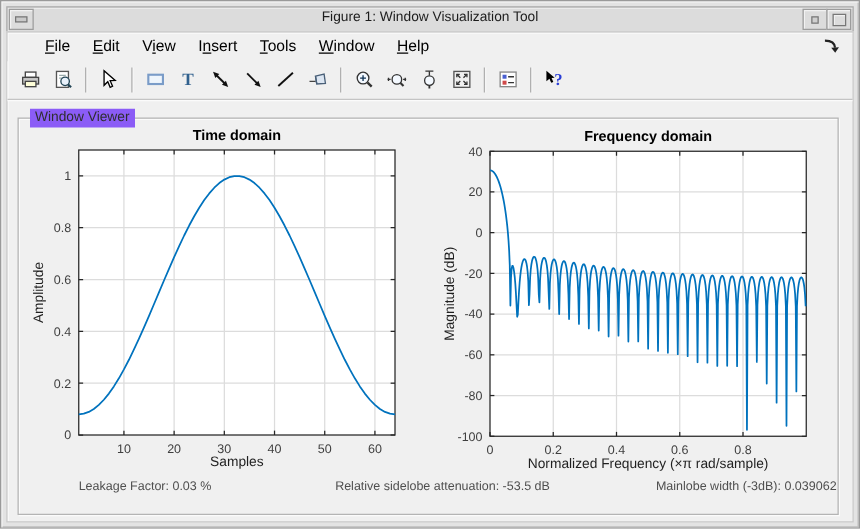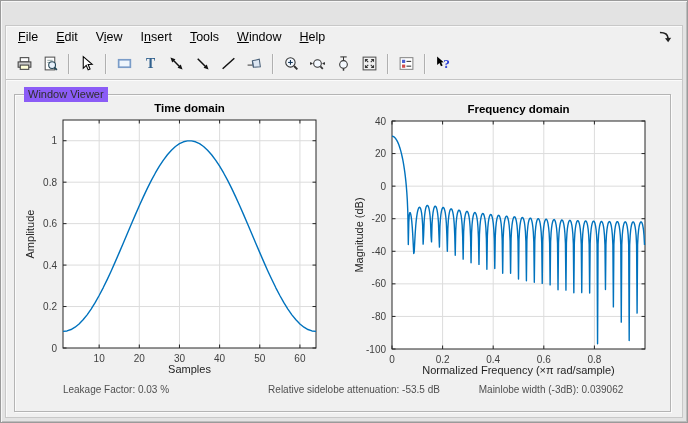--- a/index.html
+++ b/index.html
@@ -11,43 +11,55 @@
   #titlebar .title{position:absolute;left:0;right:0;top:2px;text-align:center;font-size:11px;color:#1c1c1c;}
   .tb-btn{position:absolute;top:1px;width:18px;height:15px;background:#dcdcdc;border:1px solid #9c9c9c;
           box-shadow:inset 1px 1px 0 #f2f2f2;display:flex;align-items:center;justify-content:center;cursor:pointer;}
   #btn-menu{left:1px;} #btn-min{right:20px;} #btn-max{right:1px;}
   .glyph-dash{width:8px;height:3px;background:#c9c9c9;border:1px solid #777;}
   .glyph-sq-s{width:4px;height:4px;border:1px solid #777;background:#cfcfcf;}
   .glyph-sq-l{width:9px;height:8px;border:1px solid #777;background:#dcdcdc;box-shadow:inset 1px 1px 0 #f0f0f0;}
   
   #client{position:absolute;left:4px;right:4px;top:24px;bottom:4px;background:#f0f0f0;
           border:1px solid #c8c8c8;box-shadow:inset 1px 1px 0 #fafafa;}
-  #menubar{position:absolute;left:0;right:0;top:0;height:22px;display:flex;align-items:center;padding-left:3px;}
+  #menubar{position:absolute;left:0;right:0;top:0;height:22px;display:flex;align-items:center;padding-left:21px;}
   .menu-item{font-size:12.5px;color:#000;padding:2px 9px;cursor:default;}
   .menu-item .mn{text-decoration:underline;}
   #dock-btn{position:absolute;right:8px;top:2px;width:18px;height:18px;display:flex;align-items:center;justify-content:center;cursor:pointer;}
   #toolbar{position:absolute;left:0;right:0;top:22px;height:31px;display:flex;align-items:center;padding-left:5px;
            border-bottom:1px solid #c4c4c4;box-shadow:0 1px 0 #fbfbfb;}
   .tbtn{width:24px;height:24px;margin:0 1px;display:inline-flex;align-items:center;justify-content:center;cursor:pointer;}
   .tbtn svg{width:17px;height:17px;}
   .tsep{width:1px;height:20px;background:#b0b0b0;box-shadow:1px 0 0 #f6f6f6;margin:0 5px;}
   
   #viewer-panel{position:absolute;left:8px;top:68px;width:655px;height:316px;border:1px solid #b4b4b4;
                 box-shadow:inset 1px 1px 0 #fbfbfb, 1px 1px 0 #fbfbfb;}
   #viewer-label{position:absolute;top:-8px;left:9px;background:#8b5cf6;padding:0 4px;font-size:11px;color:#2e2e2e;line-height:15px;}
   #plot-canvas{position:absolute;left:0;top:0;width:688px;height:423px;pointer-events:none;}
   
   .status-item{position:absolute;top:383px;transform:translateX(-50%);font-size:10px;color:#4f4f4f;white-space:nowrap;}
-  #status-leakage{left:115px;} #status-sidelobe{left:353px;} #status-mainlobe{left:550px;text-align:right;}
+  #status-leakage{left:115px;} #status-sidelobe{left:353px;} #status-mainlobe{left:596px;text-align:right;}
 </style>
 </head>
 <body>
 
 <div id="window">
 
+  <div id="titlebar">
+    <div class="tb-btn" id="btn-menu">
+      <span class="glyph-dash"></span>
+    </div>
+    <div class="title">Figure 1: Window Visualization Tool</div>
+    <div class="tb-btn" id="btn-min">
+      <span class="glyph-sq-s"></span>
+    </div>
+    <div class="tb-btn" id="btn-max">
+      <span class="glyph-sq-l"></span>
+    </div>
+  </div>
 
   <div id="client">
     <div id="menubar">
         <span class="menu-item"><span class="mn">F</span>ile</span>
         <span class="menu-item"><span class="mn">E</span>dit</span>
         <span class="menu-item">V<span class="mn">i</span>ew</span>
         <span class="menu-item">I<span class="mn">n</span>sert</span>
         <span class="menu-item"><span class="mn">T</span>ools</span>
         <span class="menu-item"><span class="mn">W</span>indow</span>
         <span class="menu-item"><span class="mn">H</span>elp</span>

